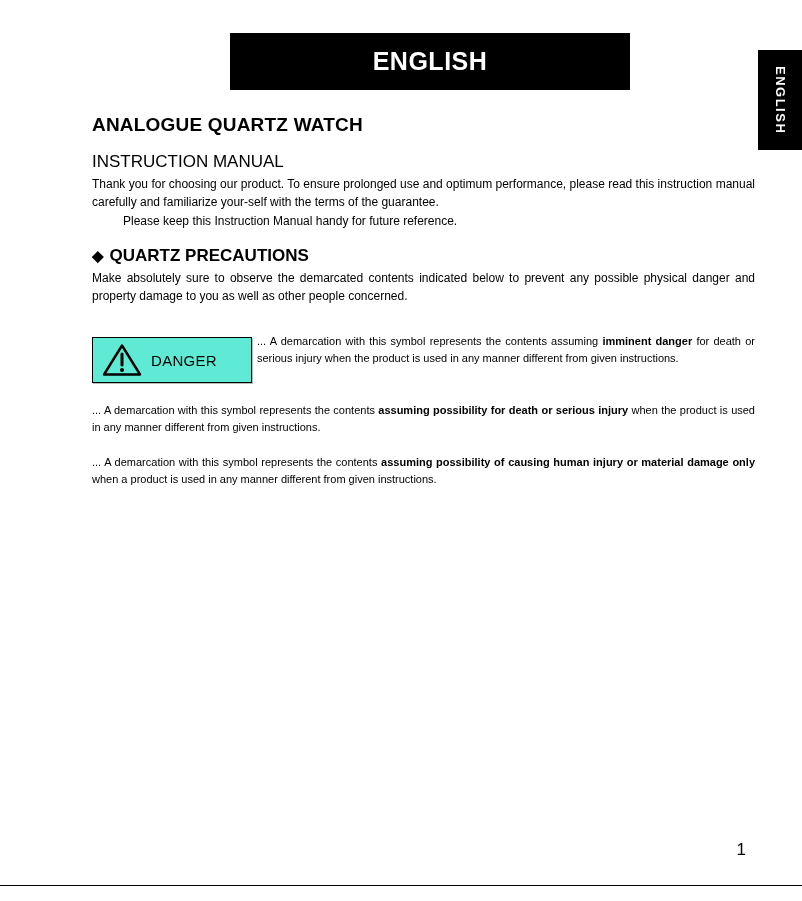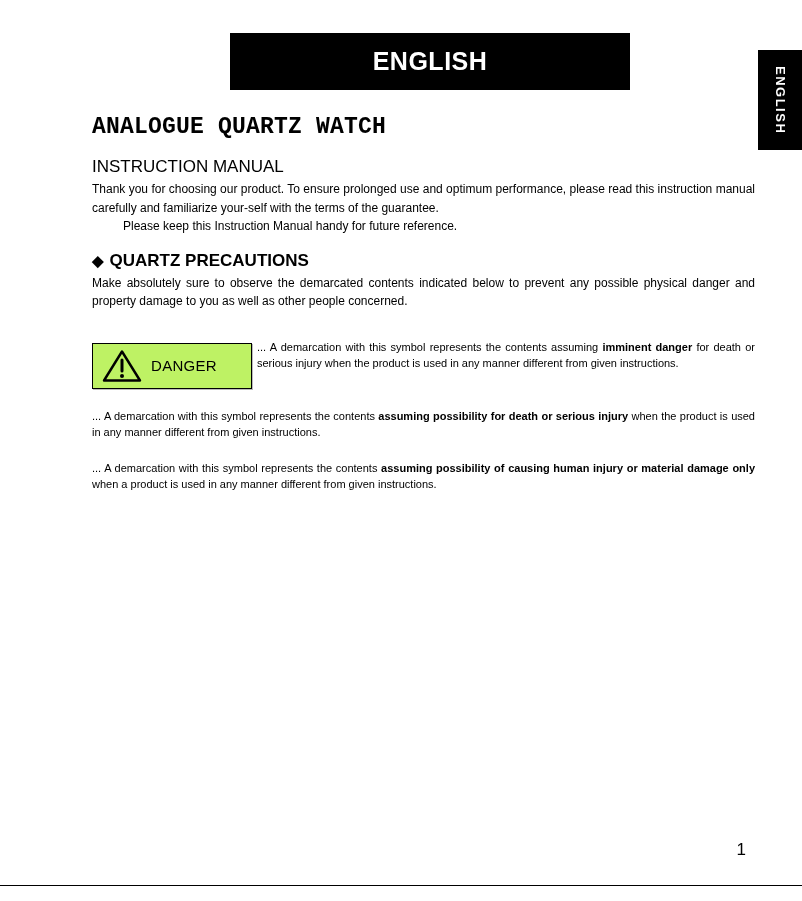--- a/index.html
+++ b/index.html
@@ -23,21 +23,21 @@
     width:44px; height:100px;
     background:#000; color:#fff;
     display:flex; align-items:center; justify-content:center;
     writing-mode:vertical-rl;
     font-size:13px; font-weight:bold; letter-spacing:1.5px;
   }
   .content {
     position:absolute; left:92px; top:112px; width:663px;
   }
   .doc-title {
-    font-size:23px; font-weight:bold; line-height:1.32; letter-spacing:0.2px;font-family:Liberation Mono, monospace;
+    font-size:19px; font-weight:bold; line-height:1.32; letter-spacing:0.2px;
   }
   .section-heading {
     font-size:17px; font-weight:normal; margin-top:15px; margin-bottom:3px;
   }
   .body-par {
     font-size:12px; line-height:1.52; text-align:justify;
   }
   .body-par + .body-par { margin-top:0;margin-left:31px; }
   .safety-heading {
     font-size:17px; font-weight:bold; margin-top:16px; margin-bottom:3px;
@@ -47,21 +47,21 @@
   .notices { margin-top:28px; }
   .notice-row {
     display:flex; align-items:flex-start; gap:5px;
     margin-bottom:19px;
   }
   .notice-box {
     flex:0 0 160px;
     height:46px;
     border:1px solid #000;
     box-shadow:1px 1px 0 #bbb;
-    background:#bef264;
+    background:#5eead4;
     display:flex; align-items:center;
     padding-left:9px; gap:9px;
     margin-top:4px;
   }
   .notice-label { font-size:15px; letter-spacing:0.3px; }
   .notice-text {
     flex:1;
     font-size:11px; line-height:1.5; text-align:justify;
   }
   .notice-text .seg-bold { font-weight:bold; }

